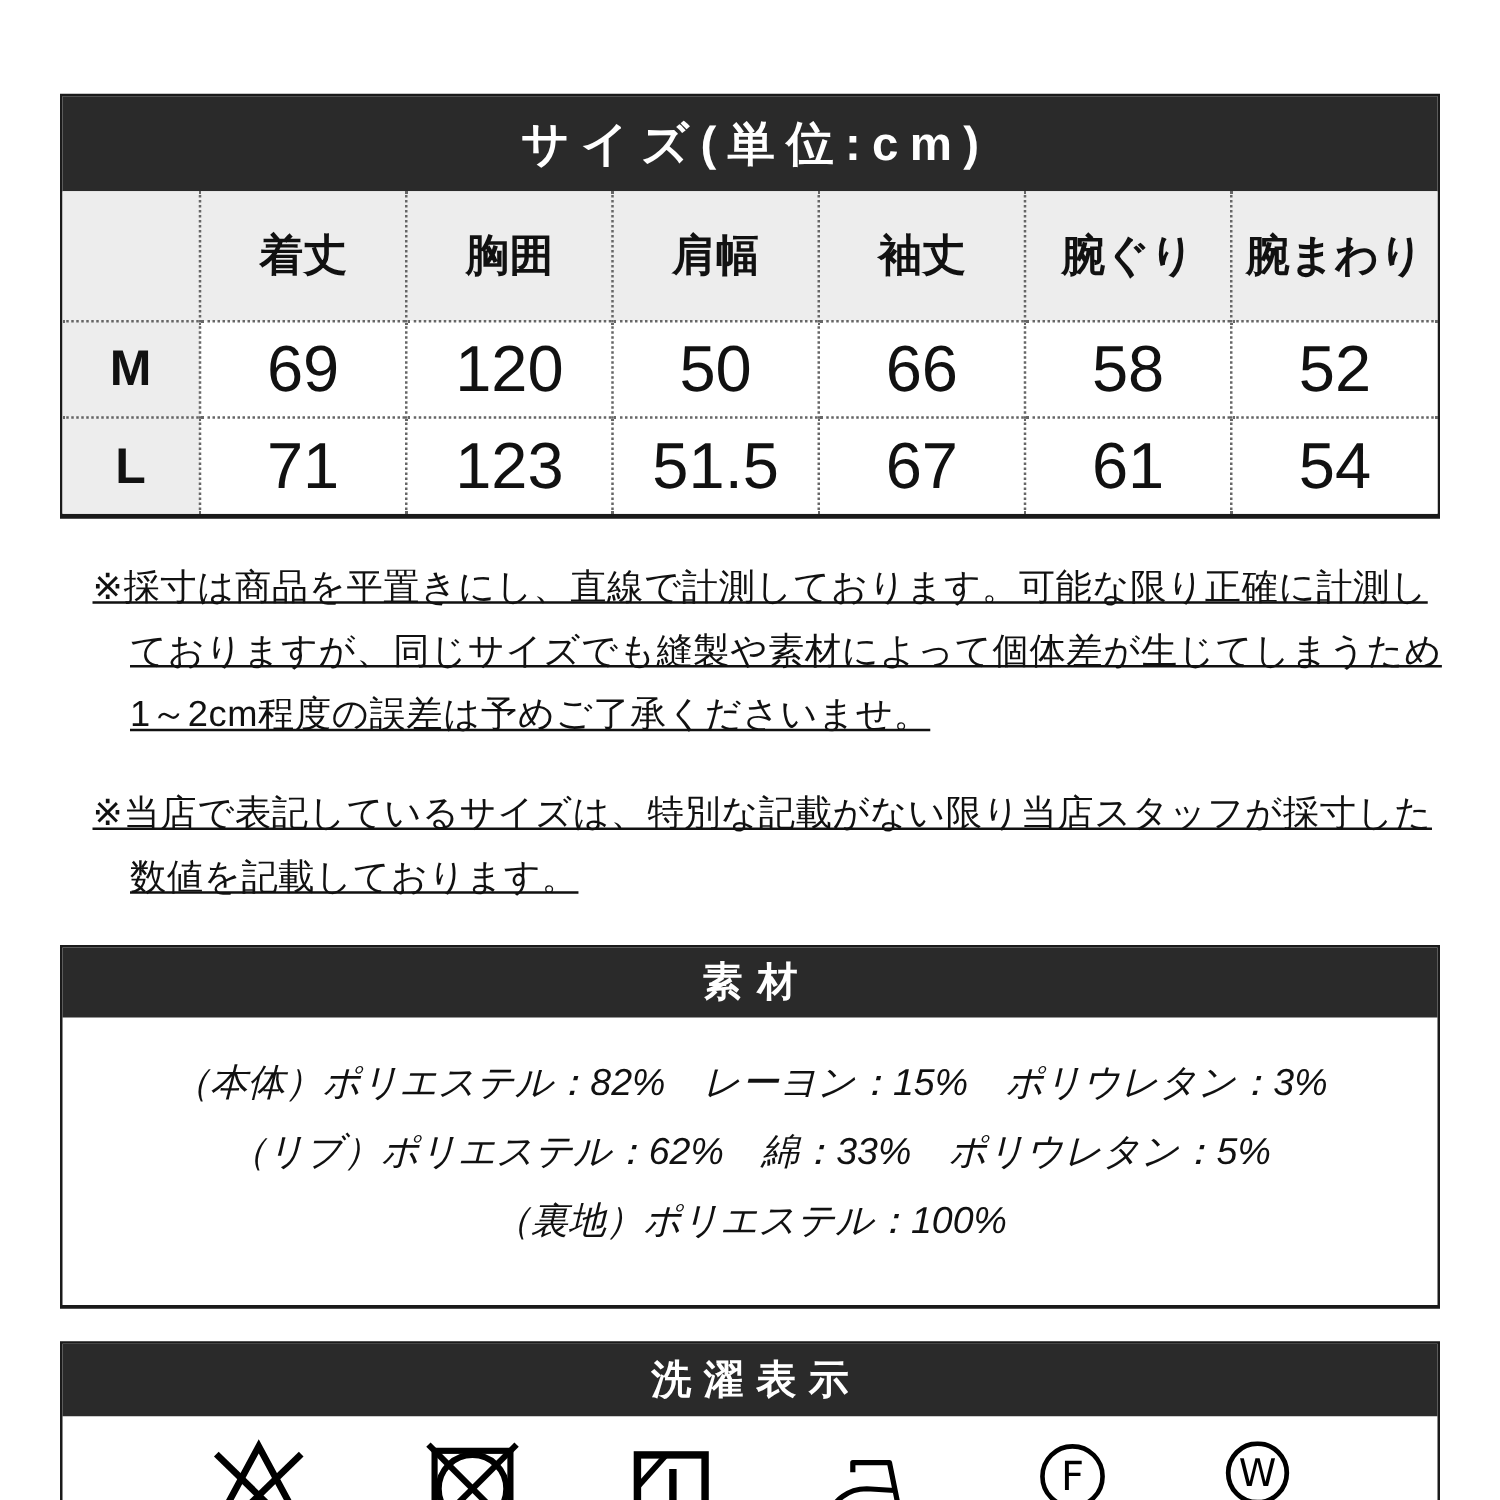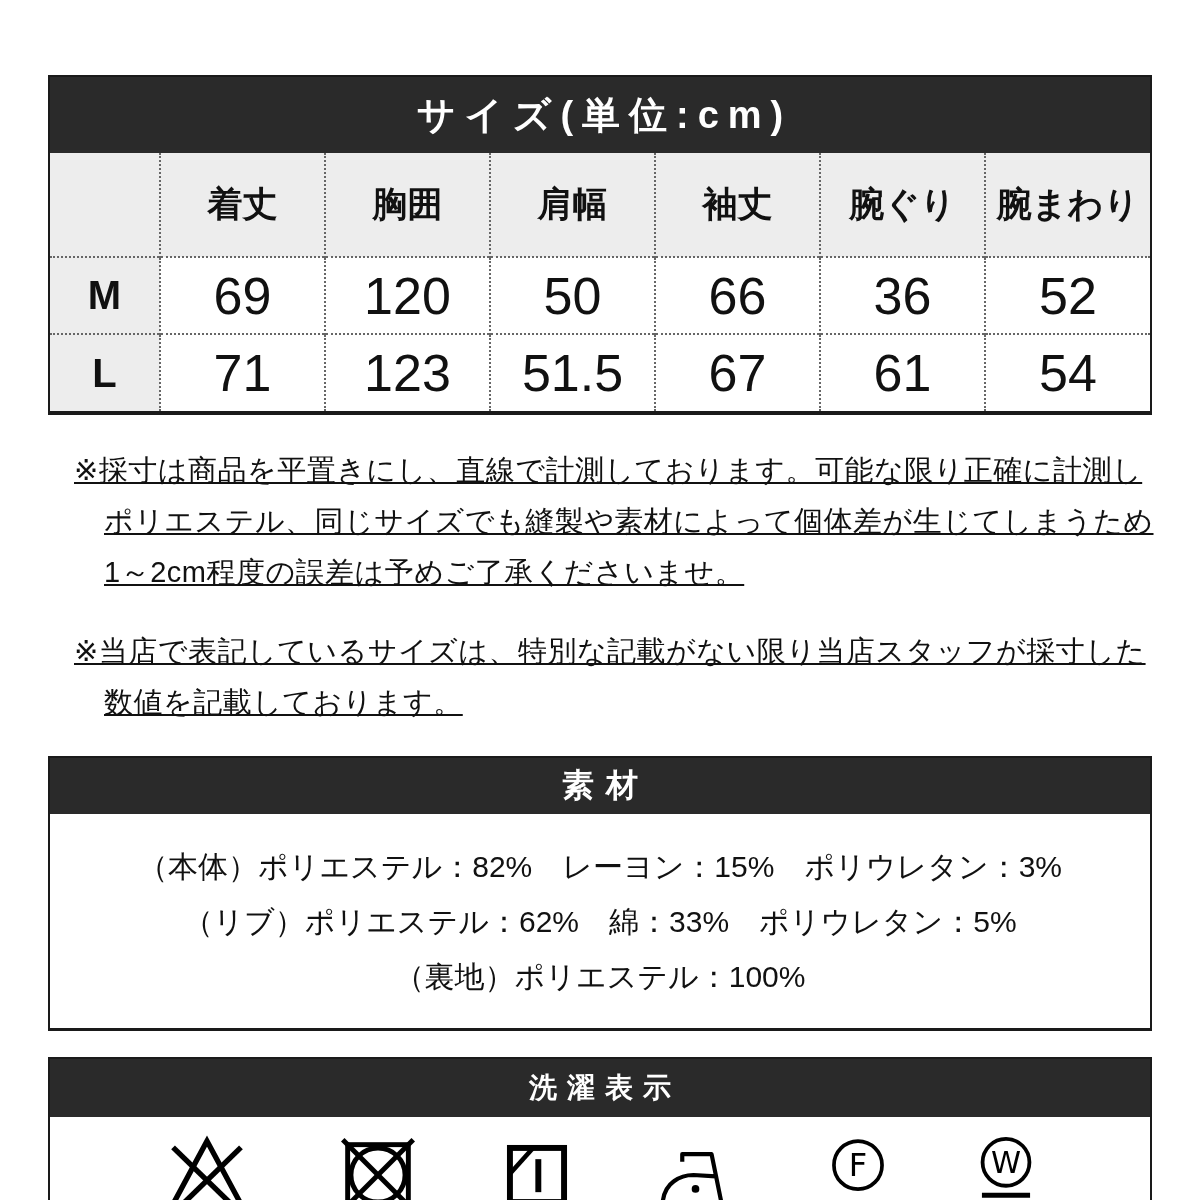--- a/index.html
+++ b/index.html
@@ -42,26 +42,26 @@
   .notes{margin-top:30px;padding:0 26px;}
   .note{margin-bottom:28px;text-decoration:underline;}
   .note-line{
     font-size:29px;line-height:51px;white-space:nowrap;letter-spacing:0.5px;
   }
   .note-line.cont{padding-left:30px;}
 
   
   .material-box{margin-top:20px;border:2px solid var(--border);border-bottom-width:3px;}
   .material-bar{height:56px;font-size:32px;letter-spacing:12px;text-indent:12px;text-align:right;}
-  .material-lines{padding:25px 10px 24px;}
+  .material-lines{padding:25px 10px 40px;font-style:italic;}
   .mat-line{font-size:30px;line-height:55px;text-align:center;white-space:nowrap;}
 
   
   .laundry-box{margin-top:26px;border:2px solid var(--border);border-bottom-width:3px;}
-  .laundry-bar{height:58px;font-size:28px;letter-spacing:10px;text-indent:10px;}
+  .laundry-bar{height:58px;font-size:32px;letter-spacing:10px;text-indent:10px;}
   .laundry-symbols{
     height:116px;display:flex;align-items:center;justify-content:space-between;
     padding:0 112px;
   }
   .symbol{display:flex;align-items:center;justify-content:center;}
   .symbol svg{display:block;}
 </style>
 </head>
 <body>
 
@@ -92,40 +92,40 @@
             <th class="col-h">腕まわり</th>
           </tr>
       </thead>
       <tbody>
           <tr>
             <th class="row-h">M</th>
             <td>69</td>
             <td>120</td>
             <td>50</td>
             <td>66</td>
-            <td>36</td>
+            <td>58</td>
             <td>52</td>
           </tr>
           <tr>
             <th class="row-h">L</th>
             <td>71</td>
             <td>123</td>
             <td>51.5</td>
             <td>67</td>
             <td>61</td>
             <td>54</td>
           </tr>
         </tbody>
     </table>
   </section>
 
   <div class="notes">
       <div class="note">
         <div class="note-line">※採寸は商品を平置きにし、直線で計測しております。可能な限り正確に計測し</div>
-        <div class="note-line cont">ポリエステル、同じサイズでも縫製や素材によって個体差が生じてしまうため</div>
+        <div class="note-line cont">ておりますが、同じサイズでも縫製や素材によって個体差が生じてしまうため</div>
         <div class="note-line cont">1～2cm程度の誤差は予めご了承くださいませ。</div>
       </div>
       <div class="note">
         <div class="note-line">※当店で表記しているサイズは、特別な記載がない限り当店スタッフが採寸した</div>
         <div class="note-line cont">数値を記載しております。</div>
       </div>
     </div>
 
   <section class="material-box">
     <div class="bar material-bar">

